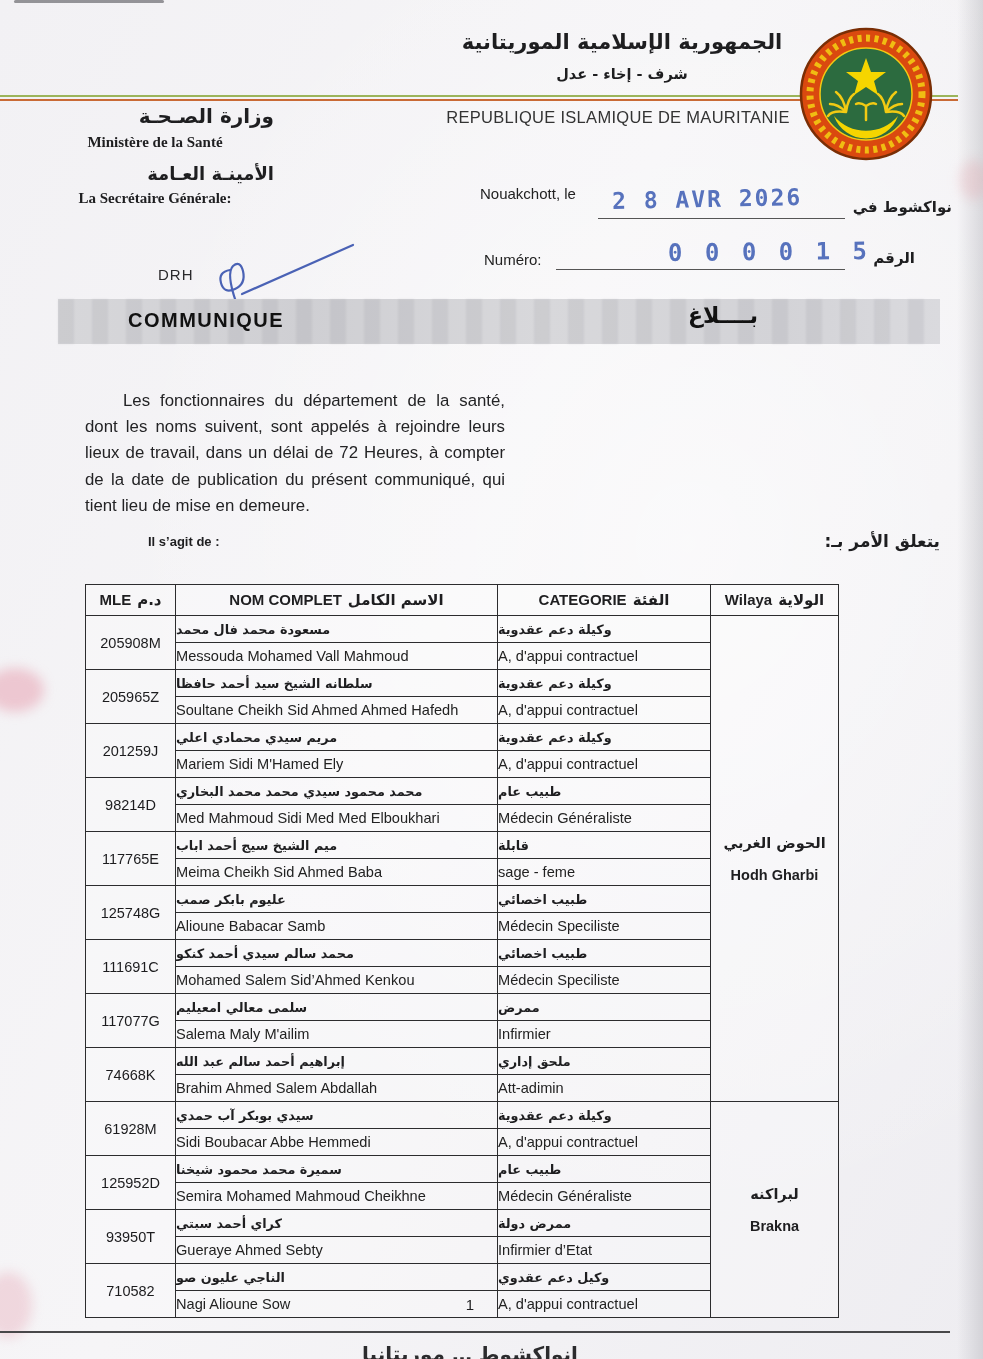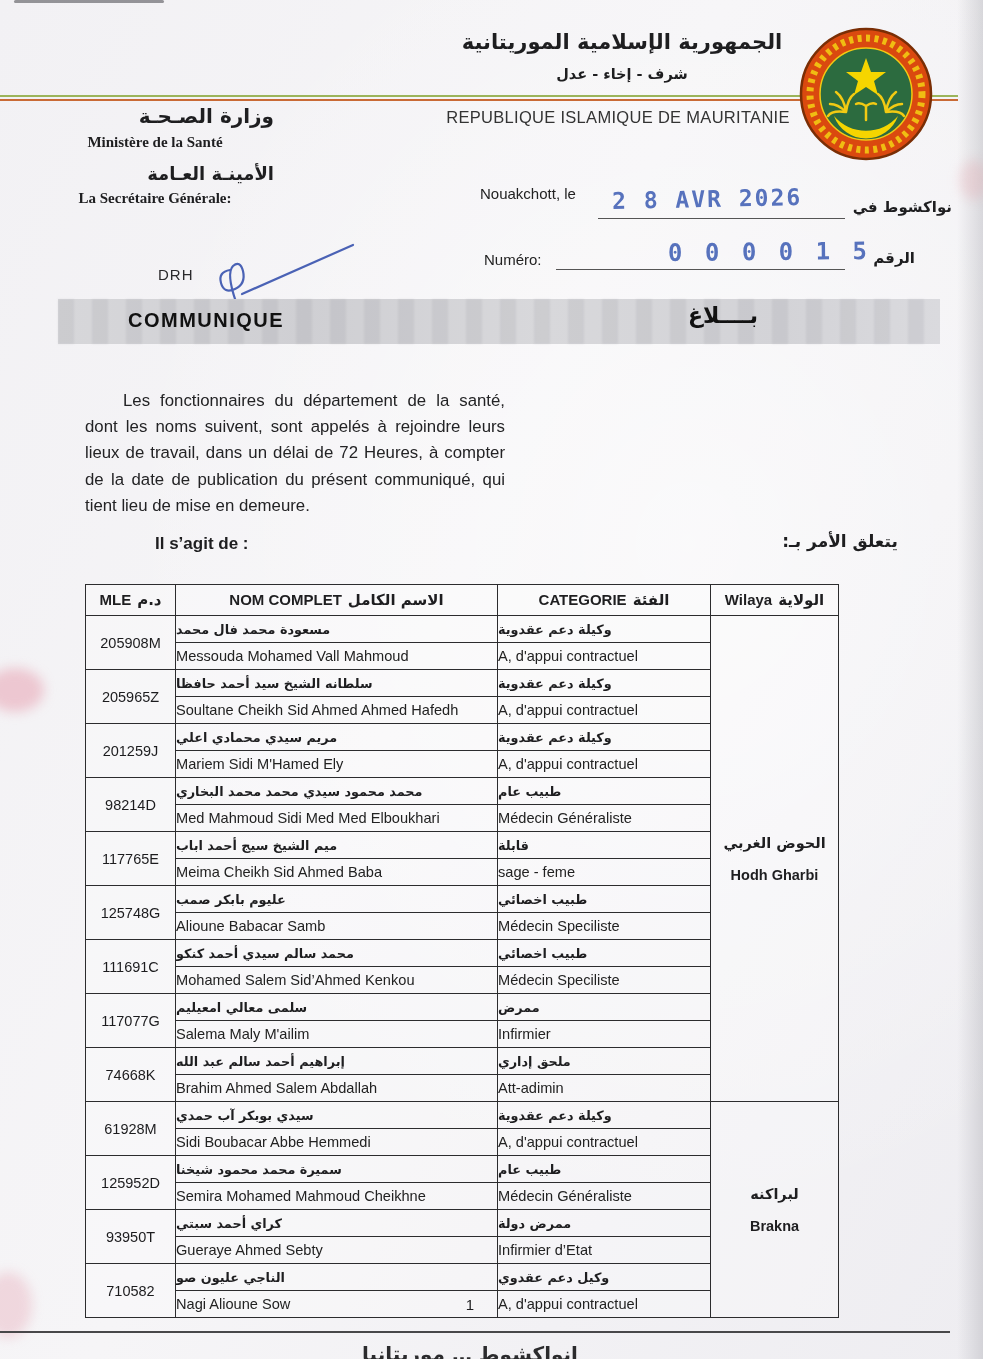--- a/index.html
+++ b/index.html
@@ -59,23 +59,23 @@
   .band{left:58px;top:299px;width:882px;height:45px;
     background:linear-gradient(90deg,#d7d7da 0%,#cfcfd3 28%,#d8d8db 55%,#d3d3d7 82%,#dadade 100%);}
   .band::after{content:"";position:absolute;inset:0;
     background:repeating-linear-gradient(90deg,rgba(110,110,118,.10) 0 16px,rgba(0,0,0,0) 16px 34px);
     filter:blur(1px);}
   .title-fr{left:128px;top:309px;font-size:20px;font-weight:bold;letter-spacing:1.5px;color:#111;}
   .title-ar{left:688px;top:303px;font-size:22px;font-weight:bold;color:#111;}
 
   
   .body-fr{left:85px;top:388px;width:420px;font-size:16.8px;line-height:1.56;text-align:justify;text-indent:38px;color:#232325;}
-  .leadin-fr{left:155px;top:534px;font-size:17px;font-weight:bold;}
+  .leadin-fr{left:148px;top:534px;font-size:13px;font-weight:bold;}
   .body-ar{left:498px;top:382px;width:442px;font-size:16.5px;line-height:1.82;text-align:justify;text-indent:28px;direction:rtl;color:#232325;}
-  .leadin-ar{left:740px;top:531px;width:200px;font-size:17px;font-weight:bold;direction:rtl;text-align:center;}
+  .leadin-ar{left:740px;top:531px;width:200px;font-size:17px;font-weight:bold;direction:rtl;text-align:right;}
 
   
   .tbl-wrap{left:85px;top:584px;}
   table.staff{border-collapse:collapse;table-layout:fixed;width:753px;background:rgba(255,255,255,.25);border-radius:6px;}
   table.staff col.c-mle{width:90px;} table.staff col.c-nom{width:322px;}
   table.staff col.c-cat{width:213px;} table.staff col.c-wil{width:128px;}
   table.staff th,table.staff td{border:1.4px solid #2c2c2e;padding:0;overflow:hidden;white-space:nowrap;}
   table.staff th{height:30px;font-size:15px;font-weight:bold;text-align:center;}
   th .ar{font-size:15px;margin-left:6px;}
   td.sub{height:26px;}

